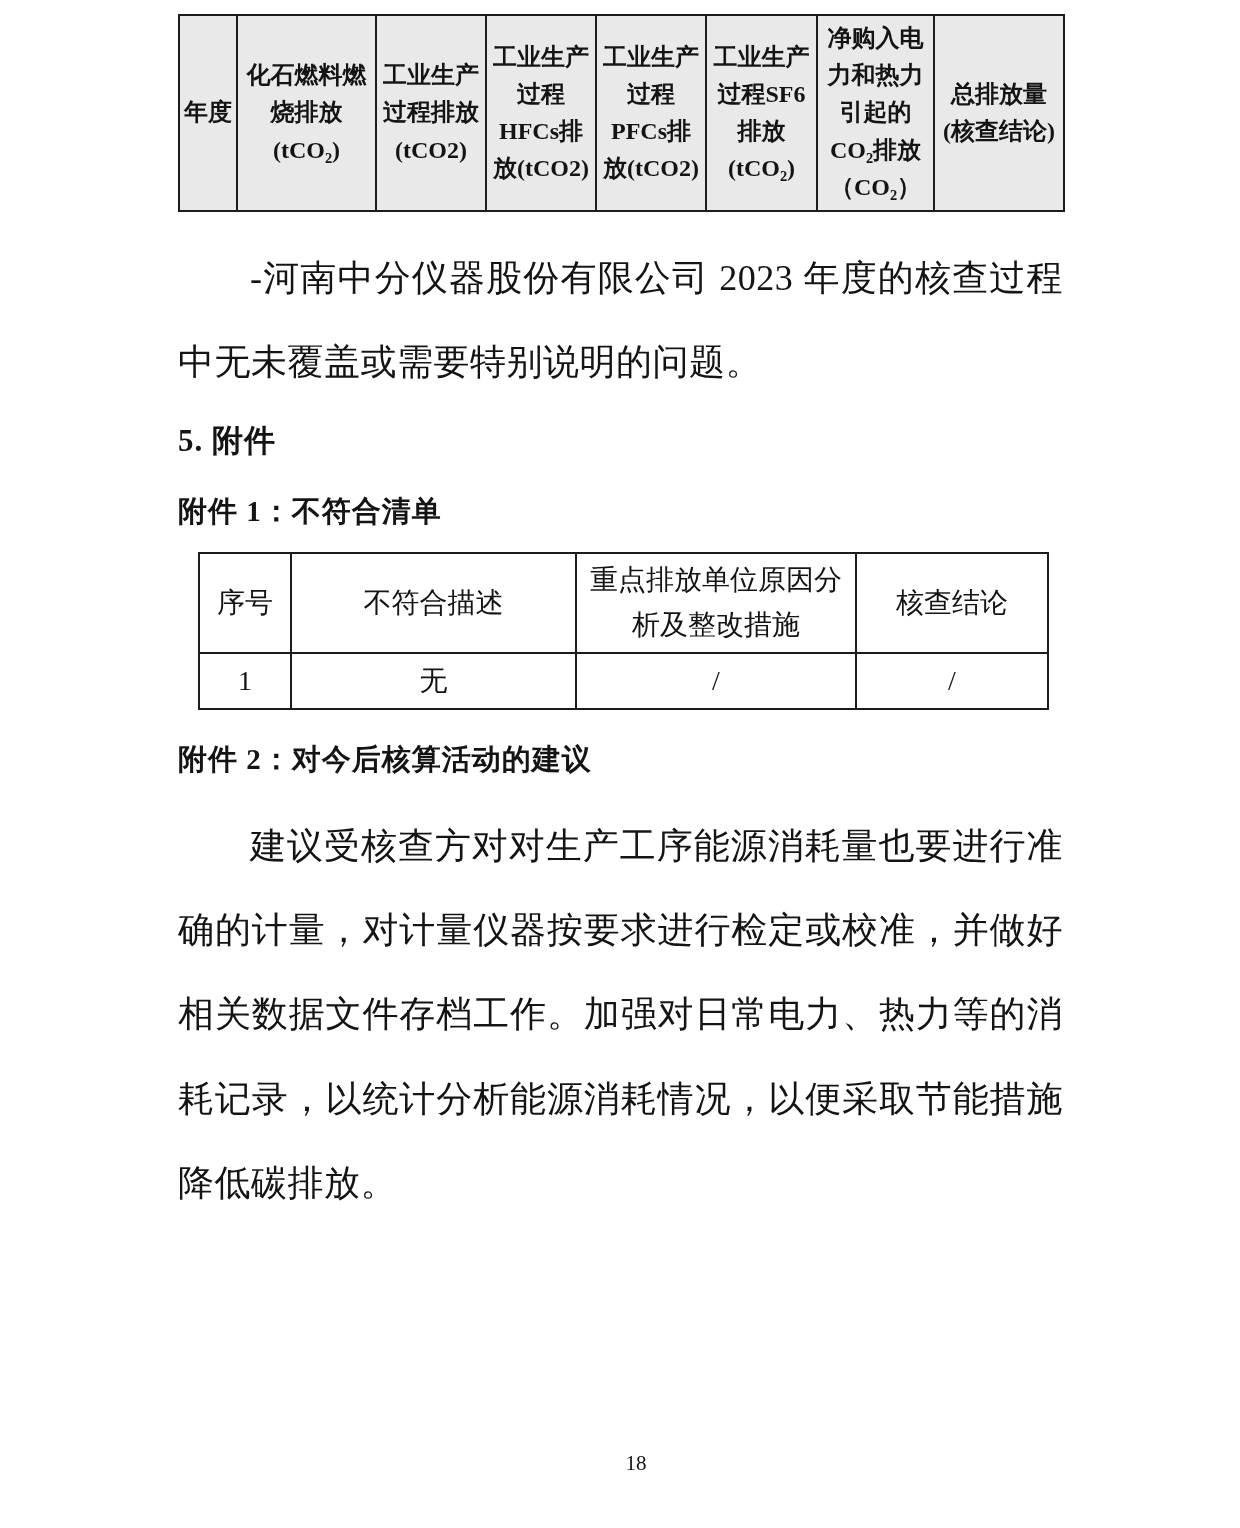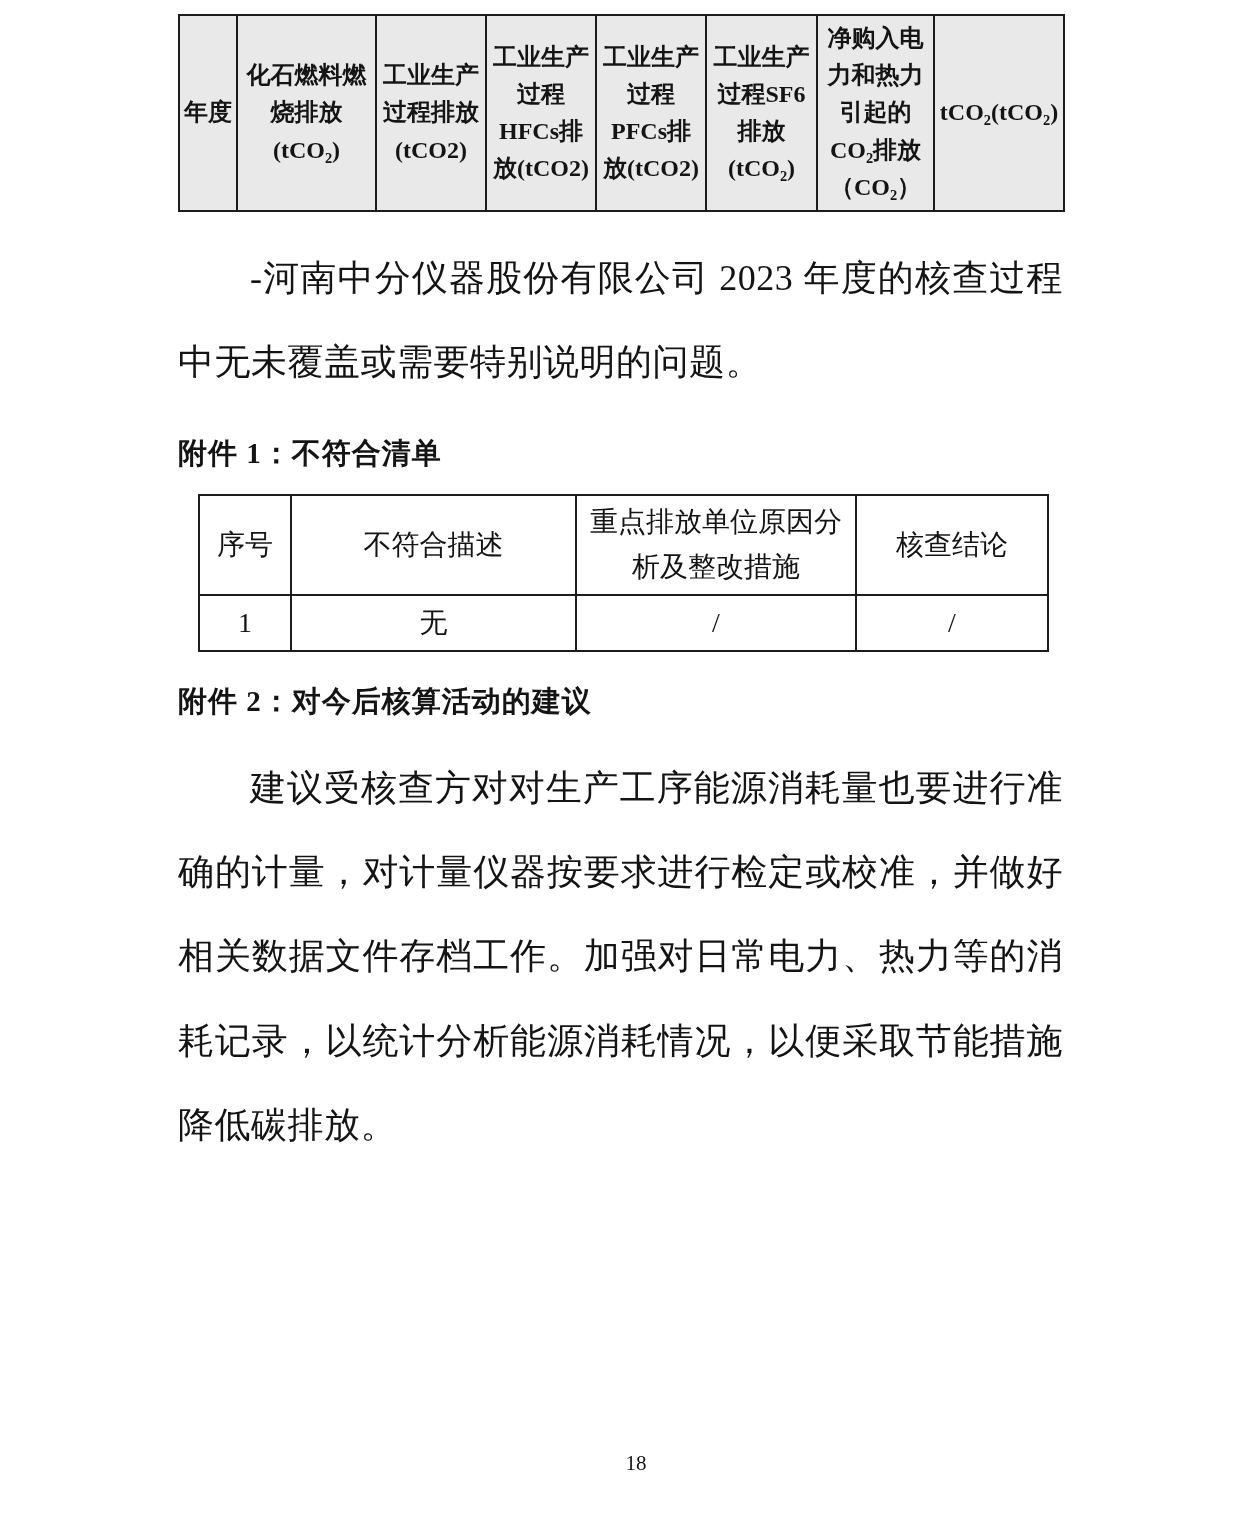--- a/index.html
+++ b/index.html
@@ -99,27 +99,28 @@
       </colgroup>
       <tbody>
         <tr class="hdr">
           <th>年度</th>
           <th>化石燃料燃烧排放(tCO₂)</th>
           <th>工业生产过程排放(tCO2)</th>
           <th>工业生产过程HFCs排放(tCO2)</th>
           <th>工业生产过程PFCs排放(tCO2)</th>
           <th>工业生产过程SF6排放(tCO₂)</th>
           <th>净购入电力和热力引起的CO₂排放（CO₂）</th>
-          <th>tCO₂(tCO₂)</th>
+          <th>总排放量(核查结论)</th>
         </tr>
       </tbody>
     </table>
 
     <p class="body-par">-河南中分仪器股份有限公司 2023 年度的核查过程中无未覆盖或需要特别说明的问题。</p>
 
+    <h2 class="sec">5. 附件</h2>
 
     <h3 class="annex">附件 1：不符合清单</h3>
 
     <table class="annex1">
       <colgroup>
         <col style="width:92px">
           <col style="width:285px">
           <col style="width:280px">
           <col style="width:192px">
       </colgroup>

